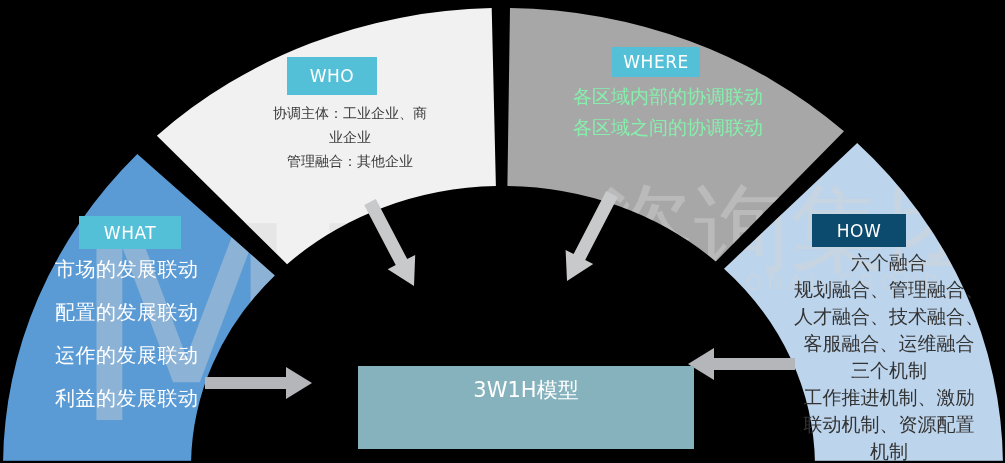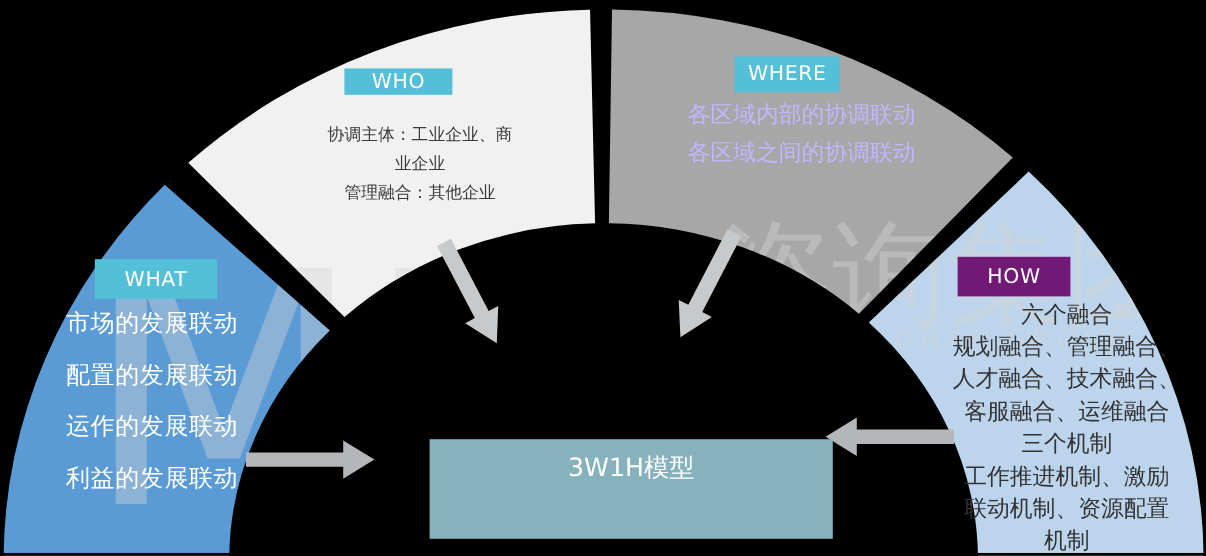--- a/index.html
+++ b/index.html
@@ -19,21 +19,21 @@
   }
   .badge {
     position: absolute;
     display: flex; align-items: center; justify-content: center;
     color: #ffffff;
     font-size: 17px;
     letter-spacing: 0.5px;
     z-index: 3;
   }
   #badge-what  { left: 79px;  top: 216px; width: 102px; height: 33px; }
-  #badge-who   { left: 287px; top: 57px;  width: 90px; height: 22px; }
+  #badge-who   { left: 287px; top: 57px;  width: 90px; height: 38px; }
   #badge-where { left: 612px; top: 47px;  width: 88px; height: 30px; }
   #badge-how   { left: 798px; top: 214px; width: 94px; height: 33px; }
   .lines { position: absolute; z-index: 3; }
   #what-lines {
     left: 55px; top: 248px; width: 175px;
     font-size: 20px; line-height: 43px;
     color: #ffffff; text-align: left; letter-spacing: 0.5px;
   }
   #who-lines {
     left: 228px; top: 101px; width: 244px;
@@ -93,38 +93,38 @@
 
   <div class="badge" id="badge-what" style="background: rgb(84, 192, 216);">
     <span>WHAT</span>
   </div>
   <div class="badge" id="badge-who" style="background: rgb(84, 192, 216);">
     <span>WHO</span>
   </div>
   <div class="badge" id="badge-where" style="background: rgb(84, 192, 216);">
     <span>WHERE</span>
   </div>
-  <div class="badge" id="badge-how" style="background: #701a75;">
+  <div class="badge" id="badge-how" style="background: #0c4a6e; margin-left: 14px;">
     <span>HOW</span>
   </div>
 
   <div class="lines" id="what-lines" style="color: rgb(255, 255, 255);">
     <div>市场的发展联动</div>
     <div>配置的发展联动</div>
     <div>运作的发展联动</div>
     <div>利益的发展联动</div>
   </div>
 
   <div class="lines" id="who-lines" style="color: rgb(58, 58, 58);">
     <div>协调主体：工业企业、商</div>
     <div>业企业</div>
     <div>管理融合：其他企业</div>
   </div>
 
-  <div class="lines" id="where-lines" style="color: #c4b5fd;">
+  <div class="lines" id="where-lines" style="color: #86efac;">
     <div>各区域内部的协调联动</div>
     <div>各区域之间的协调联动</div>
   </div>
 
   <div class="lines" id="how-lines" style="color: rgb(51, 51, 51);">
     <div>六个融合</div>
     <div>规划融合、管理融合、</div>
     <div>人才融合、技术融合、</div>
     <div>客服融合、运维融合</div>
     <div>三个机制</div>

